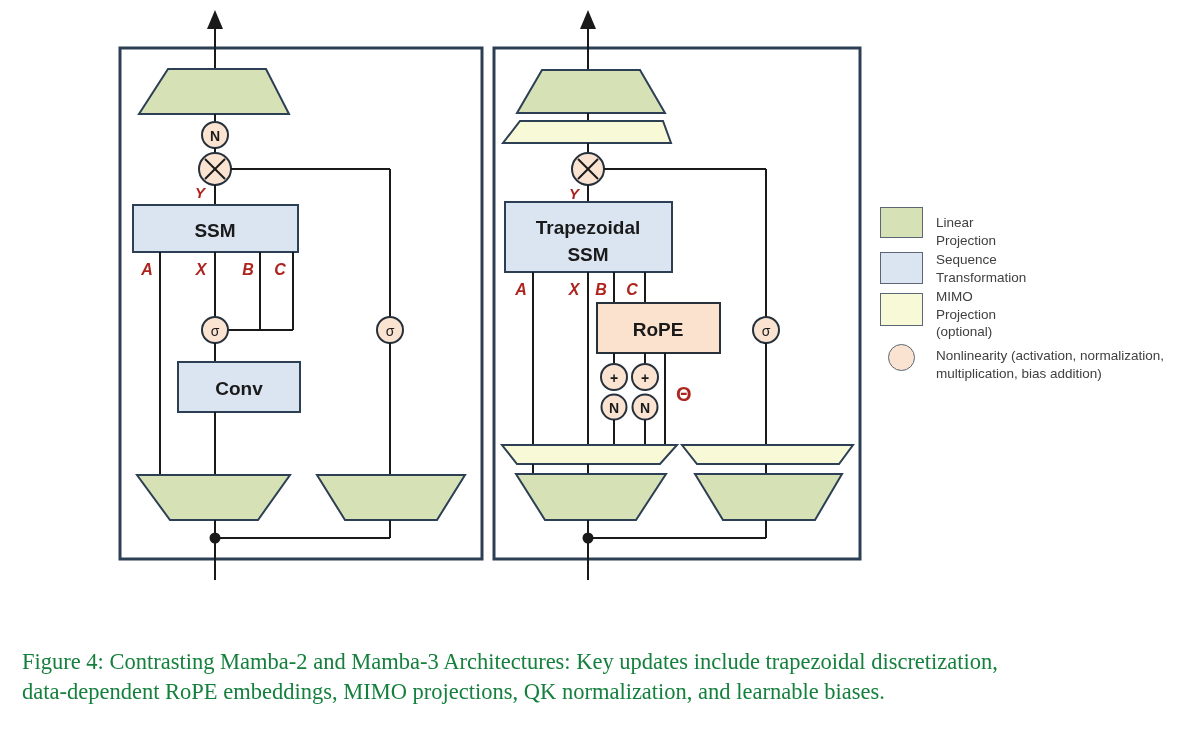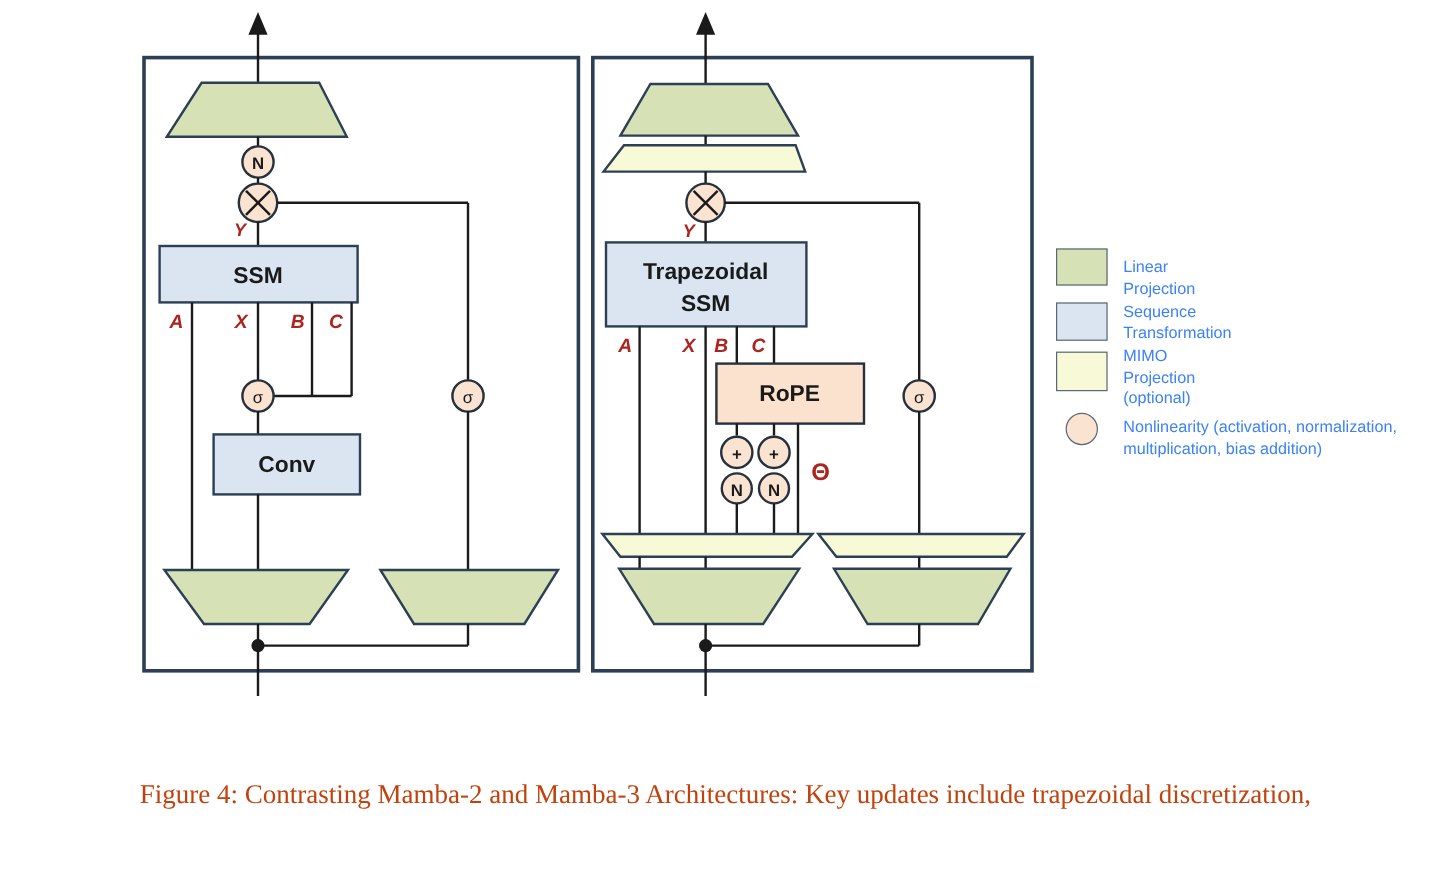--- a/index.html
+++ b/index.html
@@ -29,25 +29,25 @@
 
   
   .legend { position:absolute; left:880px; top:207px; width:330px; }
   .legend-row { position:absolute; left:0; }
   .legend-swatch { position:absolute; left:0; width:43px; border:1.6px solid #5a6673; box-sizing:border-box; }
   .legend-swatch.green  { background:#d6e2b6; }
   .legend-swatch.blue   { background:#dbe5f2; }
   .legend-swatch.yellow { background:#f8f9d6; }
   .legend-circle { position:absolute; width:27px; height:27px; border-radius:50%;
                    background:#fbe3d2; border:1.6px solid #5a6673; box-sizing:border-box; }
-  .legend-label { position:absolute; left:56px; font-size:13.5px; color:#3b82f6; line-height:17.5px; }
+  .legend-label { position:absolute; left:56px; font-size:13.5px; color:#404040; line-height:17.5px; }
 
   
   .caption { position:absolute; left:22px; top:647px; width:1165px;
-             font-family:"Liberation Serif",serif; font-size:22.5px; line-height:29.5px; color:#c2410c;text-align:center; }
+             font-family:"Liberation Serif",serif; font-size:22.5px; line-height:29.5px; color:#15803d; }
 </style>
 </head>
 <body>
 
 <div class="stage">
 
   <svg width="1201" height="620" viewBox="0 0 1201 620">
 
     <g>
       <rect x="120" y="48" width="362" height="511" class="frame"></rect>
@@ -193,15 +193,16 @@
       <div class="legend-label" style="top:81px;">MIMO Projection (optional)</div>
     </div>
     <div class="legend-row">
       <div class="legend-circle" style="left:8px; top:137px;"></div>
       <div class="legend-label" style="top:140px; width:252px;">Nonlinearity (activation, normalization, multiplication, bias addition)</div>
     </div>
   </div>
 
   <div class="caption">
     <div>Figure 4: Contrasting Mamba-2 and Mamba-3 Architectures: Key updates include trapezoidal discretization,</div>
+    <div>data-dependent RoPE embeddings, MIMO projections, QK normalization, and learnable biases.</div>
   </div>
 
 </div>
 
 </body></html>

